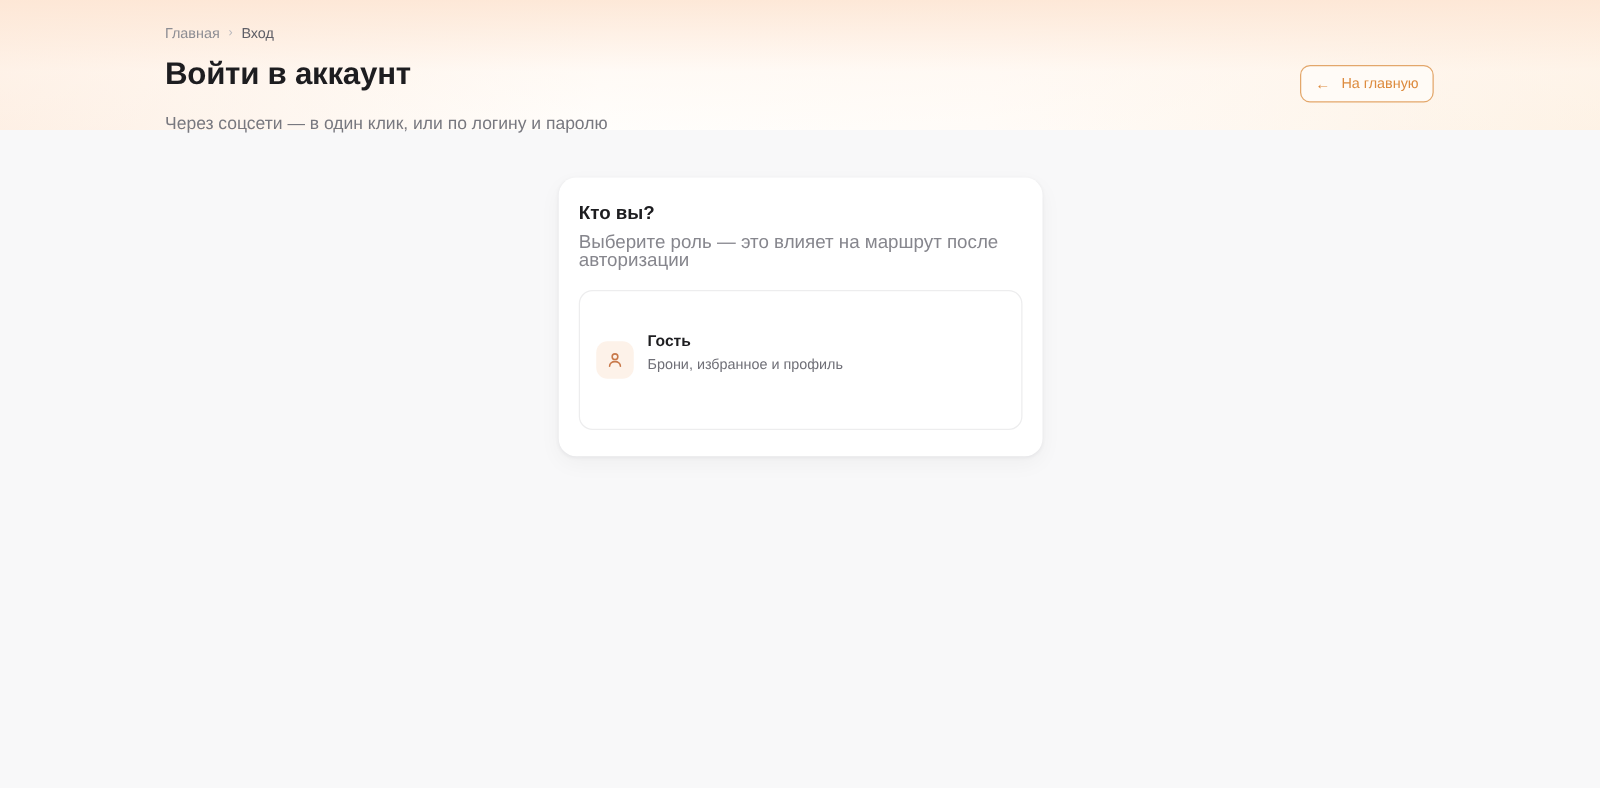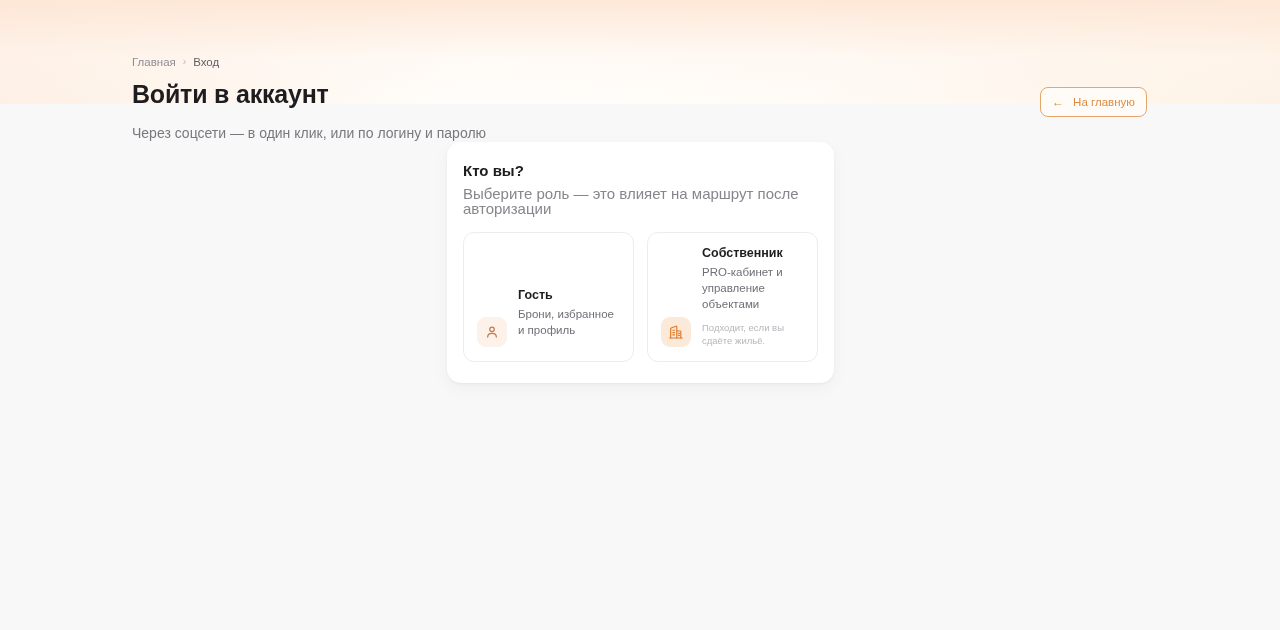--- a/index.html
+++ b/index.html
@@ -26,21 +26,20 @@
       linear-gradient(180deg, rgba(253,231,214,0.95) 0%, rgba(255,248,242,0.55) 55%, rgba(255,255,255,0.25) 100%),
       linear-gradient(100deg, #fdeadb 0%, #fffdfa 38%, #fffaf5 62%, #fdeedd 100%);
     box-sizing: border-box;
   }
   .hero-inner {
     position: absolute;
     left: 132px;
     top: 0;
     width: 1016px;
     height: 104px;
-    margin-top: 35px;
   }
 
   .breadcrumb {
     position: absolute;
     left: 0;
     top: 20px;
     font-size: 11.5px;
     line-height: 14px;
     color: #8d8d93;
     white-space: nowrap;
@@ -145,21 +144,21 @@
   }
   .role-option {
     flex: 1 1 0;
     box-sizing: border-box;
     border: 1px solid #ededee;
     border-radius: 11px;
     background: #ffffff;
     padding: 12px 13px 14px 13px;
     display: flex;
     gap: 11px;
-    align-items: flex-end;
+    align-items: center;
     cursor: pointer;
     min-height: 112px;
   }
   .role-icon-tile {
     flex: 0 0 auto;
     width: 30px;
     height: 30px;
     border-radius: 9px;
     display: flex;
     align-items: center;
@@ -228,31 +227,15 @@
           <circle cx="12" cy="8" r="3.4"></circle>
           <path d="M5.5 19.5c0-3.3 2.9-5.6 6.5-5.6s6.5 2.3 6.5 5.6"></path>
         </svg>
       </span>
       <div class="role-text">
         <p class="role-name">Гость</p>
         <p class="role-desc">Брони, избранное и профиль</p>
       </div>
     </div>
 
-    <div class="role-option">
-      <span class="role-icon-tile owner">
-        <svg width="16" height="16" viewBox="0 0 24 24" fill="none" stroke="#e07b2a" stroke-width="1.8" stroke-linecap="round" stroke-linejoin="round">
-          <path d="M4 21V7.2c0-.5.3-.9.8-1.1l7-2.8c.7-.3 1.4.2 1.4.9V21"></path>
-          <path d="M13.2 10.5h5c.6 0 1 .4 1 1V21"></path>
-          <path d="M2.6 21h18.8"></path>
-          <path d="M7.2 9.4h2.6M7.2 12.8h2.6M7.2 16.2h2.6"></path>
-          <path d="M15.6 14h1.4M15.6 17.2h1.4"></path>
-        </svg>
-      </span>
-      <div class="role-text">
-        <p class="role-name">Собственник</p>
-        <p class="role-desc">PRO-кабинет и управление объектами</p>
-        <p class="role-hint">Подходит, если вы сдаёте жильё.</p>
-      </div>
-    </div>
 
   </div>
 </main>
 
 </body></html>

